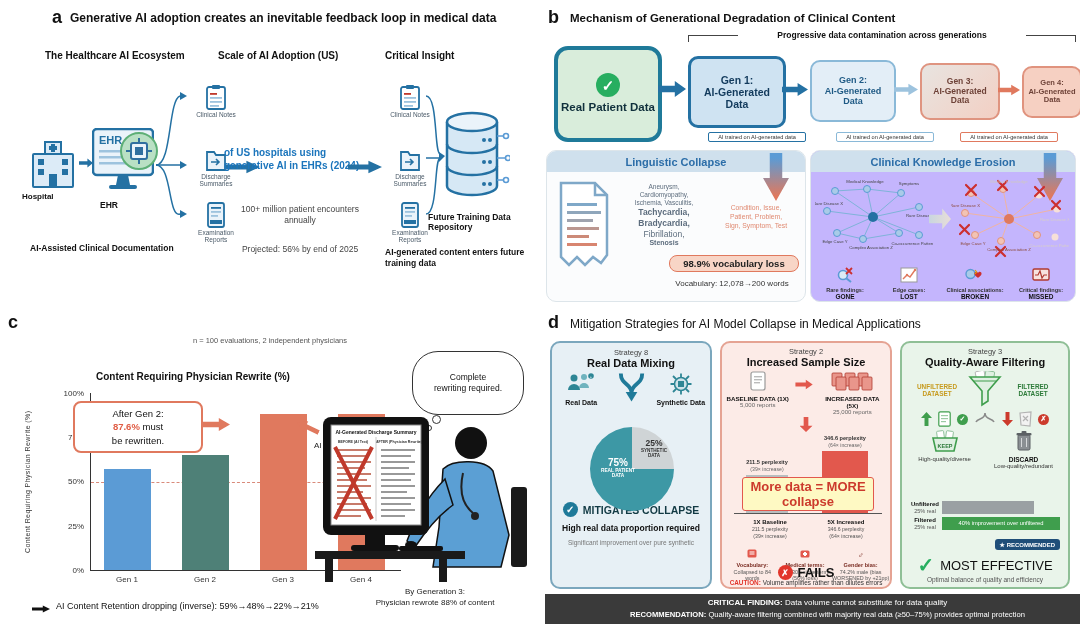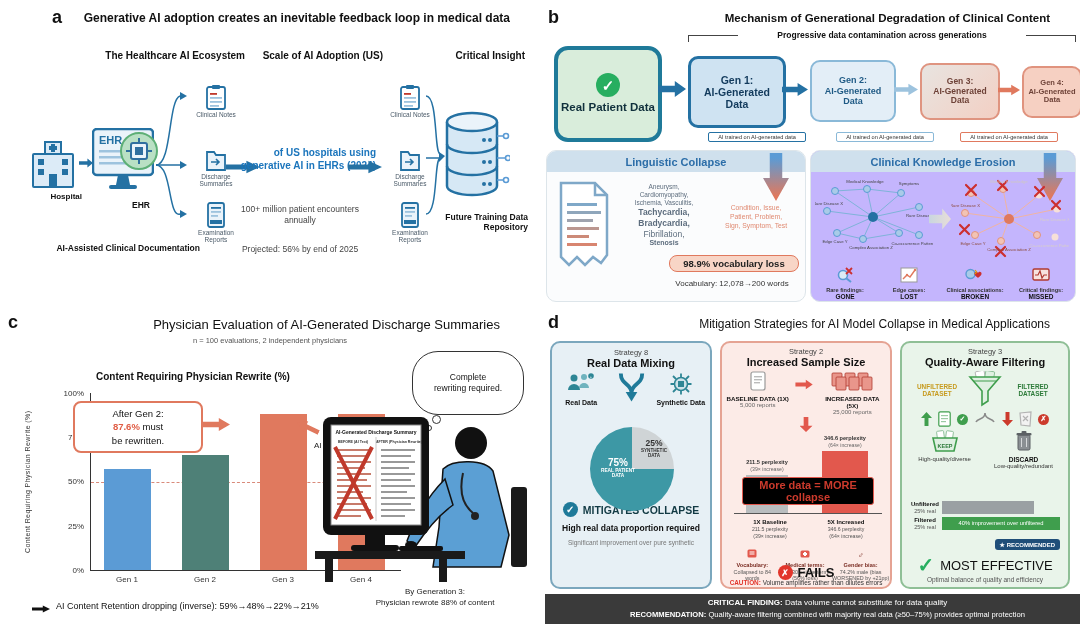--- a/index.html
+++ b/index.html
@@ -1,21 +1,21 @@
 <!DOCTYPE html>
 <html><head>
 <meta charset="utf-8">
 <style>
   html,body{margin:0;padding:0}
   body{width:1080px;height:626px;position:relative;background:#fff;color:#111;
        font-family:"Liberation Sans",sans-serif;overflow:hidden}
   .abs{position:absolute}
   .panel{position:absolute}
   .plabel{font-weight:bold;font-size:18px;line-height:1}
-  .ptitle{font-weight:bold;text-align:right}
+  .ptitle{font-weight:bold;text-align:left}
   .ctr{text-align:center}
   .barrow{clip-path:polygon(0 32%,60% 32%,60% 6%,100% 50%,60% 94%,60% 68%,0 68%)}
   .uparrow{clip-path:polygon(50% 0,100% 42%,68% 42%,68% 100%,32% 100%,32% 42%,0 42%)}
   .dnarrow{clip-path:polygon(32% 0,68% 0,68% 58%,100% 58%,50% 100%,0 58%,32% 58%)}
   .gradarrow{clip-path:polygon(26% 0,74% 0,74% 52%,100% 52%,50% 100%,0 52%,26% 52%);
              background:linear-gradient(180deg,#5b9bd5 10%,#e0795e 90%)}
   .genbox{border-radius:10px;display:flex;flex-direction:column;align-items:center;justify-content:center;
           font-weight:bold;text-align:center;line-height:1.15}
   .card{border-radius:10px;position:absolute;overflow:hidden}
   .band{height:21px;display:flex;align-items:center;justify-content:center;font-weight:bold;
@@ -165,20 +165,21 @@
     <circle cx="40" cy="54" r="2" fill="#2471a3"></circle>
       <circle cx="46" cy="54" r="2" fill="#2471a3"></circle>
     <circle cx="40" cy="76" r="2" fill="#2471a3"></circle>
       <circle cx="46" cy="76" r="2" fill="#2471a3"></circle>
     <path d="M53,28 h7 M53,50 h9 M53,72 h7" stroke="#5b9bd5" stroke-width="1.6"></path>
     <circle cx="62" cy="28" r="2.5" fill="#fff" stroke="#5b9bd5" stroke-width="1.6"></circle>
     <circle cx="64" cy="50" r="2.5" fill="#fff" stroke="#5b9bd5" stroke-width="1.6"></circle>
     <circle cx="62" cy="72" r="2.5" fill="#fff" stroke="#5b9bd5" stroke-width="1.6"></circle>
   </svg>
   <div class="ptitle abs" style="left:428px;top:212px;width:100px;font-size:8.5px;line-height:1.2">Future Training Data Repository</div>
+  <div class="ptitle abs" style="left:385px;top:247px;width:145px;font-size:8.5px;line-height:1.25">AI-generated content enters future training data</div>
 </div>
 
 <div class="panel" style="left:540px;top:0;width:540px;height:305px">
   <span class="plabel abs" style="left:8px;top:8px">b</span>
   <div class="ptitle abs" style="left:30px;top:12px;width:480px;font-size:11.5px">Mechanism of Generational Degradation of Clinical Content</div>
 
   <div class="abs" style="left:148px;top:30px;width:388px;height:12px">
     <div class="abs" style="left:0;top:5px;width:100%;border-top:1.2px solid #444"></div>
     <div class="abs" style="left:0;top:5px;height:7px;border-left:1.2px solid #444"></div>
     <div class="abs" style="right:0;top:5px;height:7px;border-left:1.2px solid #444"></div>
@@ -361,21 +362,20 @@
         </svg>
         <div class="statlab" style="color:#333">Critical findings:</div>
         <div style="font-size:6.5px;font-weight:bold">MISSED</div>
       </div>
     </div>
   </div>
 </div>
 
 <div class="panel" style="left:0;top:305px;width:540px;height:321px">
   <span class="plabel abs" style="left:8px;top:8px">c</span>
-  <div class="ptitle abs" style="left:40px;top:12px;width:460px;font-size:13px;font-weight:normal">Physician Evaluation of AI-Generated Discharge Summaries</div>
   <div class="ctr abs" style="left:40px;top:31px;width:460px;font-size:7.5px;color:#555">n = 100 evaluations, 2 independent physicians</div>
 
   <div class="ptitle abs" style="left:96px;top:66px;width:260px;font-size:10px;text-align:left">Content Requiring Physician Rewrite (%)</div>
   <div class="abs" style="left:24px;top:88px;height:177px;writing-mode:vertical-rl;transform:rotate(180deg);font-size:7px;color:#333;letter-spacing:.4px;text-align:center">Content Requiring Physician Rewrite (%)</div>
 
   <div class="ytick" style="left:48px;top:84px">100%</div>
   <div class="ytick" style="left:48px;top:128px">75%</div>
   <div class="ytick" style="left:48px;top:172px">50%</div>
   <div class="ytick" style="left:48px;top:217px">25%</div>
   <div class="ytick" style="left:48px;top:261px">0%</div>
@@ -563,21 +563,21 @@
       <div class="ctr abs" style="left:2px;top:16px;width:62px;line-height:1.2">
         <div style="font-size:5.6px;font-weight:bold;color:#333">211.5 perplexity</div>
         <div style="font-size:5.2px;color:#666">(39× increase)</div>
       </div>
       <div class="ctr abs" style="left:80px;top:-8px;width:62px;line-height:1.2">
         <div style="font-size:5.6px;font-weight:bold;color:#333">346.6 perplexity</div>
         <div style="font-size:5.2px;color:#666">(64× increase)</div>
       </div>
       <div class="s2bar abs" style="left: 12px; bottom: 26px; width: 42px; background: rgb(185, 189, 191); height: 38px;"></div>
       <div class="s2bar abs" style="left: 88px; bottom: 26px; width: 46px; background: rgb(226, 88, 77); height: 62px;"></div>
-      <div class="ctr abs" style="left:8px;top:34px;width:130px;background:#000000;border:1.4px solid #e2584d;border-radius:3px;font-weight:bold;font-size:11px;color:#cc3a2c;padding:1px 0">More data = MORE collapse</div>
+      <div class="ctr abs" style="left:8px;top:34px;width:130px;background:#fef9c3;border:1.4px solid #e2584d;border-radius:3px;font-weight:bold;font-size:13px;color:#cc3a2c;padding:1px 0">More data = MORE collapse</div>
       <div class="abs" style="left:0;bottom:25px;width:148px;border-top:1.2px solid #555"></div>
       <div class="ctr abs" style="left:4px;bottom:0;width:64px;line-height:1.25">
         <div style="font-weight:bold;font-size:6px">1X Baseline</div>
         <div style="font-size:5.2px;color:#555">211.5 perplexity</div>
         <div style="font-size:5.2px;color:#555">(39× increase)</div>
       </div>
       <div class="ctr abs" style="left:80px;bottom:0;width:64px;line-height:1.25">
         <div style="font-weight:bold;font-size:6px">5X Increased</div>
         <div style="font-size:5.2px;color:#555">346.6 perplexity</div>
         <div style="font-size:5.2px;color:#555">(64× increase)</div>

